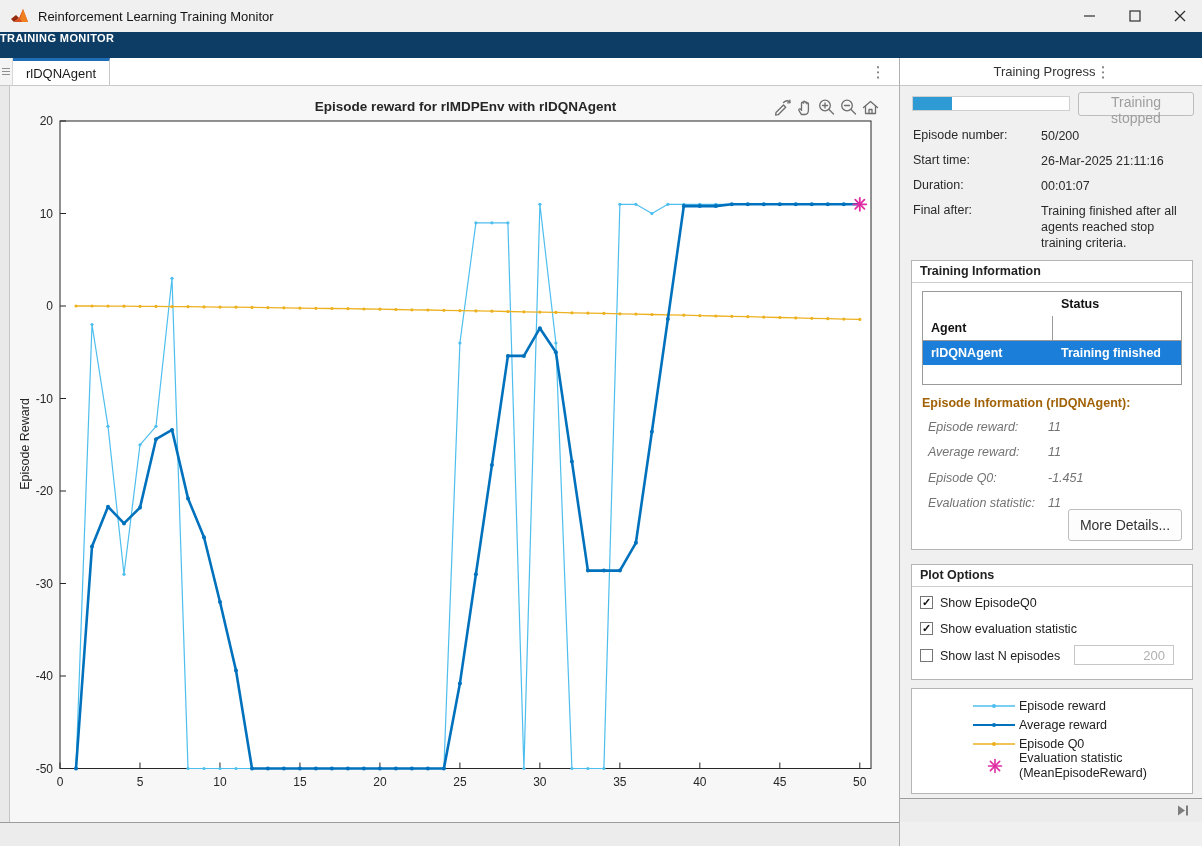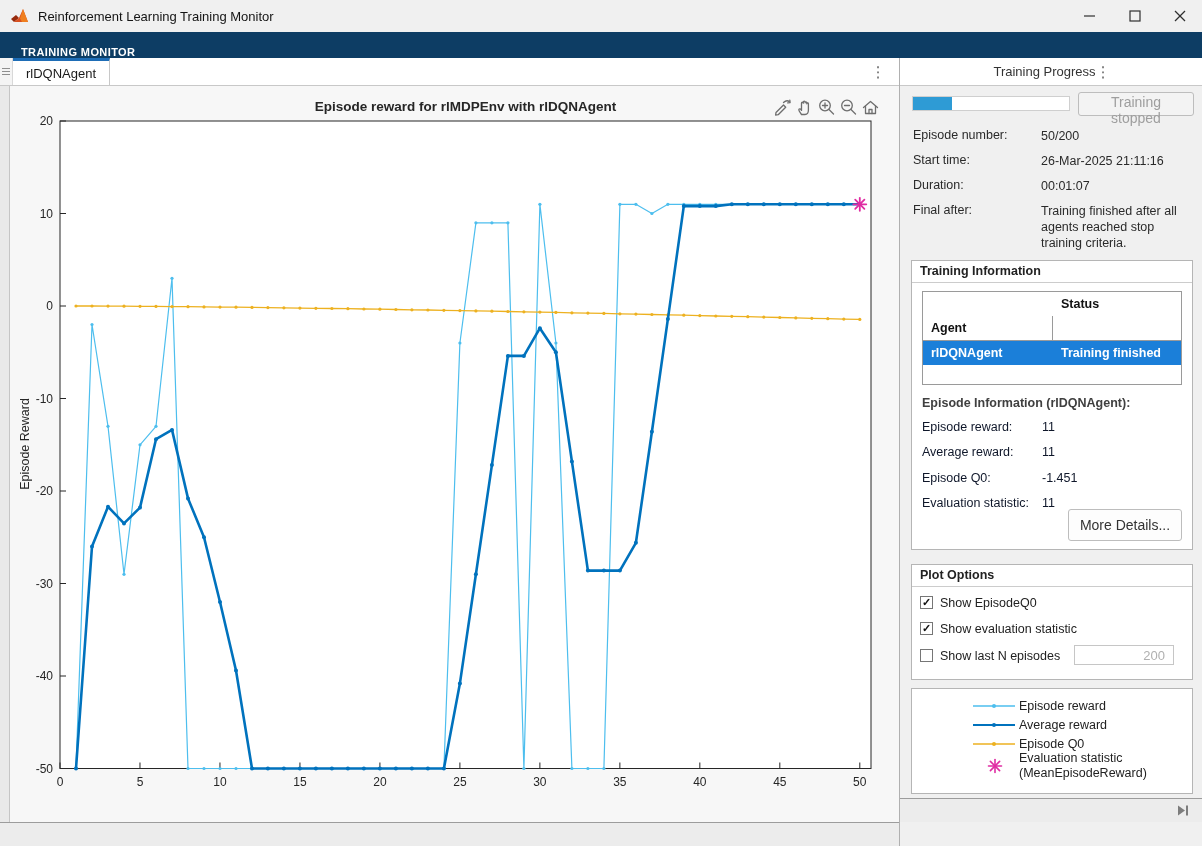--- a/index.html
+++ b/index.html
@@ -9,21 +9,21 @@
   
   .titlebar{position:absolute;left:0;top:0;width:1202px;height:32px;background:#f0f0f0;
     display:flex;align-items:center;padding-left:10px;box-sizing:border-box;}
   .titlebar .title{font-size:13px;color:#141414;margin-left:8px;}
   .winbtns{position:absolute;right:0;top:0;height:32px;display:flex;}
   .winbtn{width:45px;height:32px;display:flex;align-items:center;justify-content:center;}
   .winbtn svg{stroke:#2f2f2f;stroke-width:1.2;fill:none;}
 
   
   .ribbon{position:absolute;left:0;top:32px;width:1202px;height:26px;background:#0D3D64;
-    display:flex;align-items:flex-end;padding-left:21px;box-sizing:border-box;}
+    display:flex;align-items:flex-start;padding-left:0;box-sizing:border-box;}
   .ribbon span{color:#fff;font-size:11px;font-weight:bold;letter-spacing:.4px;}
 
   
   .tabstrip{position:absolute;left:0;top:58px;width:899px;height:28px;background:#fff;
     border-bottom:1px solid #c8c8c8;box-sizing:border-box;}
   .grip{position:absolute;left:0;top:0;width:13px;height:27px;background:#f4f4f4;
     border-right:1px solid #d8d8d8;display:flex;align-items:center;justify-content:center;box-sizing:border-box;}
   .grip-icon{width:8px;height:1px;background:#8f8f8f;box-shadow:0 3px 0 #8f8f8f,0 -3px 0 #8f8f8f;}
   .tab{position:absolute;left:13px;top:0;width:97px;height:27px;background:#fff;
     border-right:1px solid #c8c8c8;border-top:3px solid #1E6DB6;box-sizing:border-box;
@@ -66,22 +66,22 @@
     border-bottom:1px solid #ccc;}
   .ti-card{top:174px;height:290px;}
   .table{position:absolute;left:10px;top:30px;width:260px;height:94px;border:1px solid #9a9a9a;box-sizing:border-box;background:#fff;}
   .thead{display:flex;border-bottom:1px solid #9a9a9a;font-weight:bold;font-size:12.5px;color:#111;}
   .thead .c1{width:130px;border-right:1px solid #9a9a9a;box-sizing:border-box;padding:5px 0 5px 8px;margin-top:24px;}
   .thead .c2{flex:1;padding:5px 0 5px 8px;}
   .trow{display:flex;font-size:12.5px;height:24px;line-height:24px;}
   .trow.selected{background:#1B7FD9;color:#fff;font-weight:bold;}
   .trow .c1{width:130px;padding-left:8px;box-sizing:border-box;}
   .trow .c2{flex:1;padding-left:8px;}
-  .ep-title{position:absolute;left:10px;top:135px;font-weight:bold;font-size:12.5px;color:#404040;}
-  .erow{position:absolute;left:10px;width:262px;font-size:12.5px;color:#0f172a;}
+  .ep-title{position:absolute;left:10px;top:135px;font-weight:bold;font-size:12.5px;color:#a16207;}
+  .erow{position:absolute;left:16px;width:262px;font-size:12.5px;color:#737373;font-style:italic;}
   .erow .val{position:absolute;left:120px;top:0;}
   .btn-details{position:absolute;right:10px;bottom:8px;width:114px;height:32px;color:#333;background:#fdfdfd;}
 
   .po-card{top:478px;height:116px;}
   .checkrow{position:absolute;left:0;width:100%;height:16px;}
   .checkbox{position:absolute;left:8px;top:0;width:13px;height:13px;border:1px solid #767676;background:#fff;
     box-sizing:border-box;text-align:center;font-weight:bold;font-size:11px;line-height:11px;color:#111;}
   .checklabel{position:absolute;left:28px;top:0;font-size:12.5px;color:#222;}
   .ninput{position:absolute;left:162px;top:80px;width:100px;height:20px;border:1px solid #c6c6c6;background:#fff;
     box-sizing:border-box;text-align:right;padding-right:8px;font-family:"Liberation Sans",sans-serif;font-size:13px;color:#b0b0b0;}

